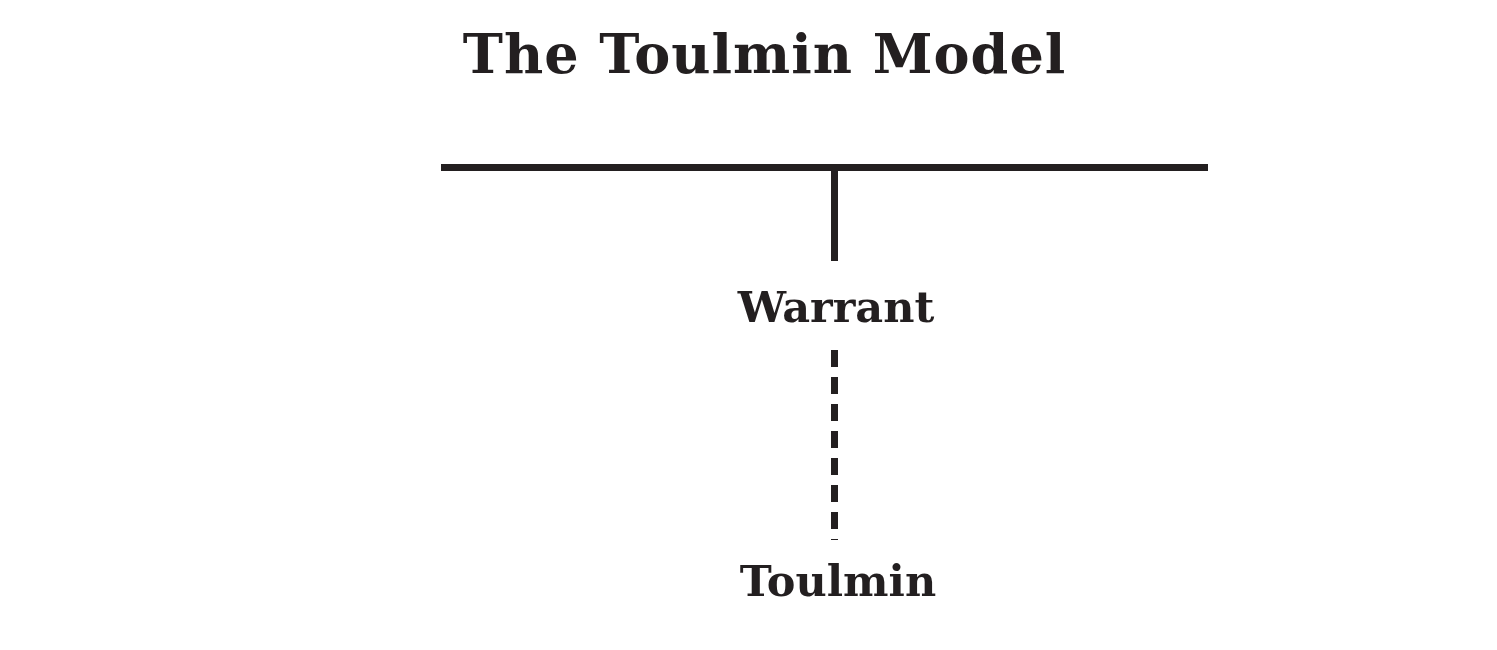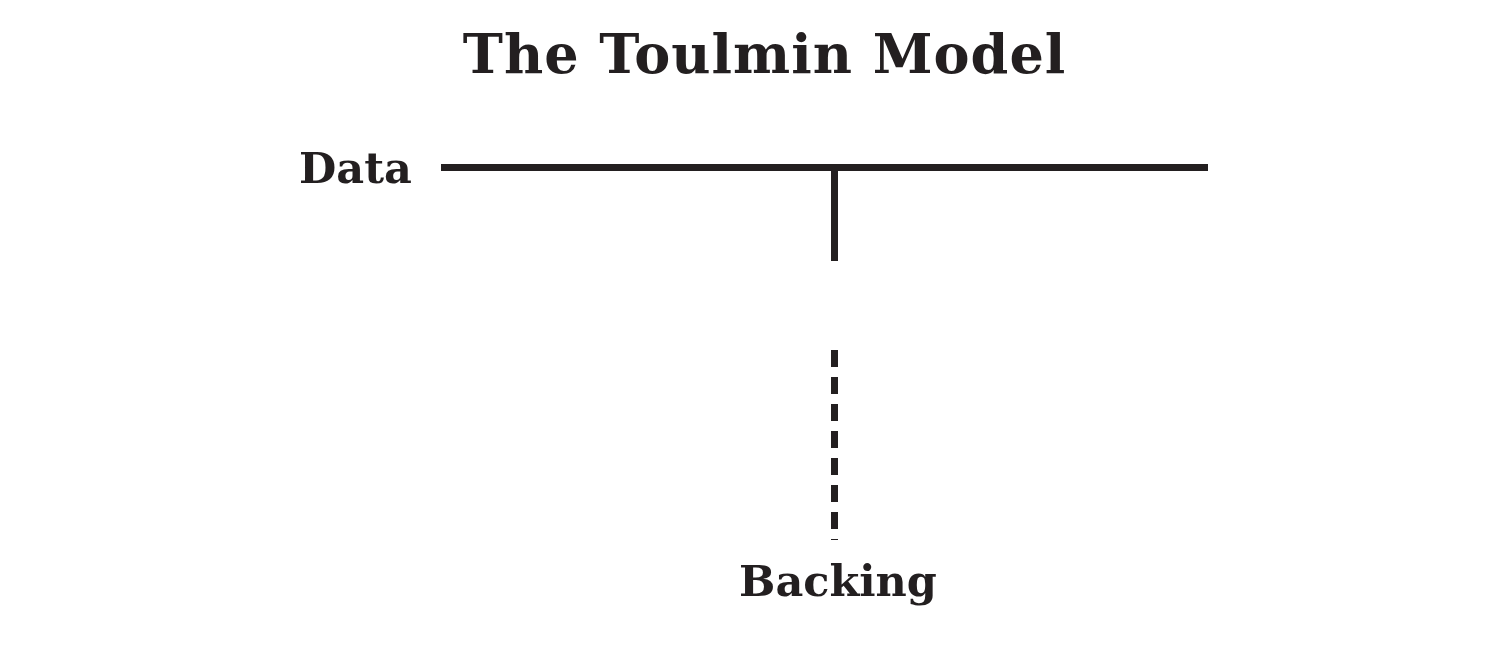--- a/index.html
+++ b/index.html
@@ -74,25 +74,25 @@
     );
   }
 </style>
 </head>
 <body>
 
 <div class="canvas">
 
   <div class="title">The Toulmin Model</div>
 
-  <div class="node-label label-data">Data</div>
 
   <div class="h-line"></div>
 
 
   <div class="v-line-solid"></div>
 
+  <div class="node-label label-warrant">Warrant</div>
 
   <div class="v-line-dashed"></div>
 
-  <div class="node-label label-backing">Backing</div>
+  <div class="node-label label-backing">Toulmin</div>
 
 </div>
 
 </body></html>

